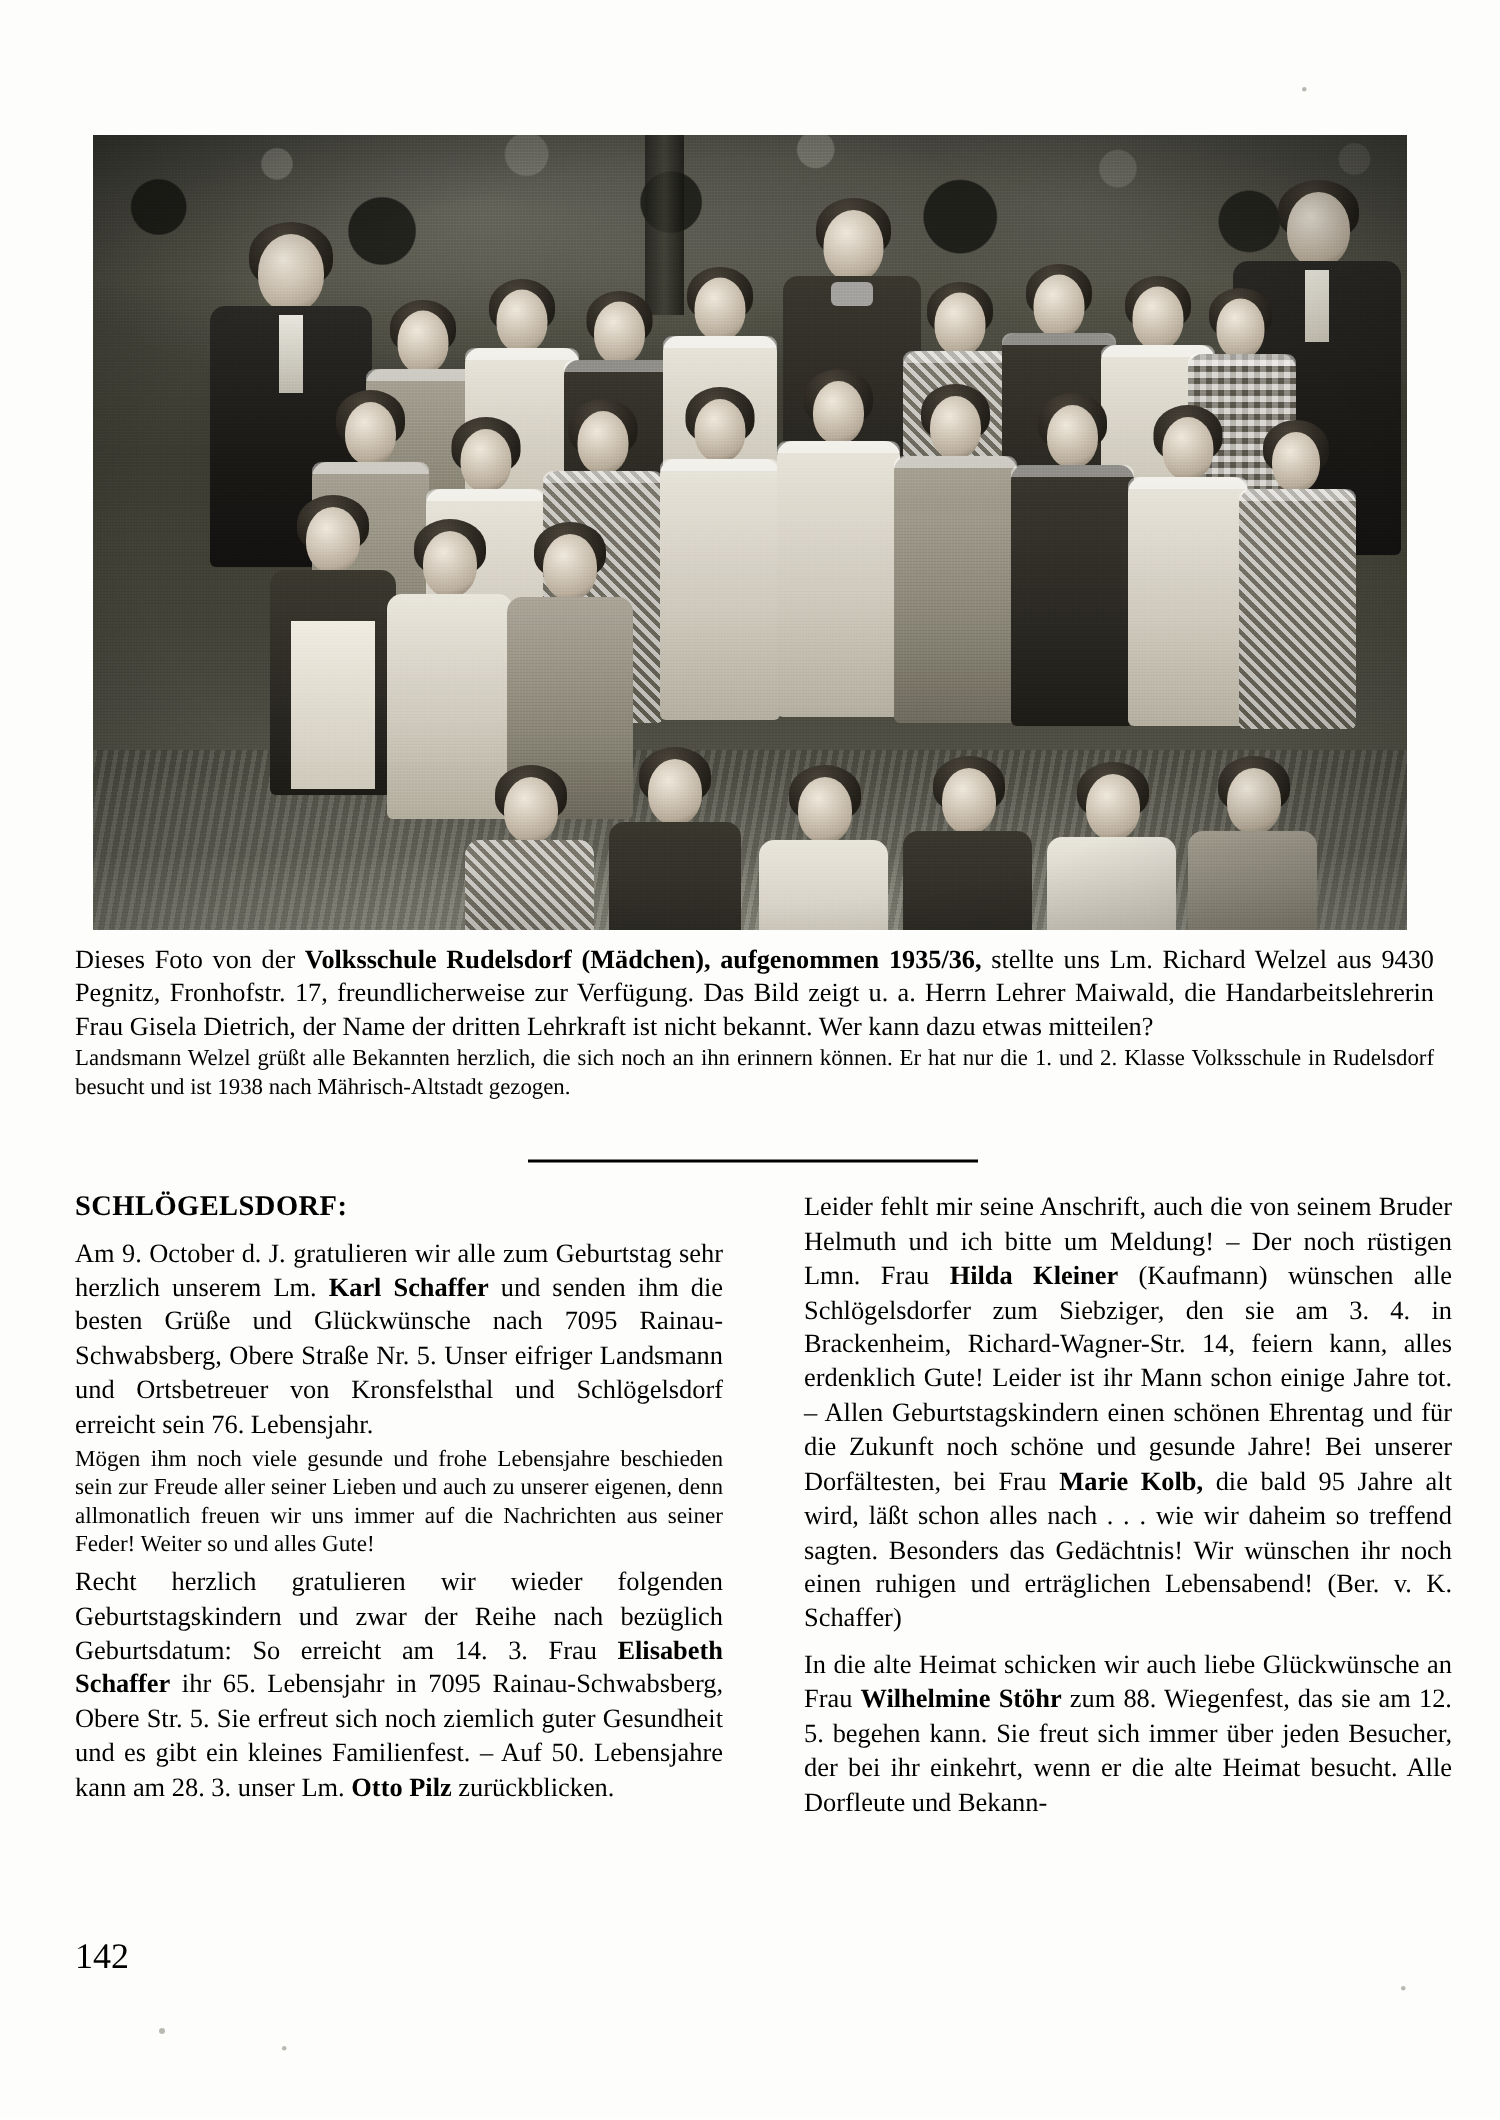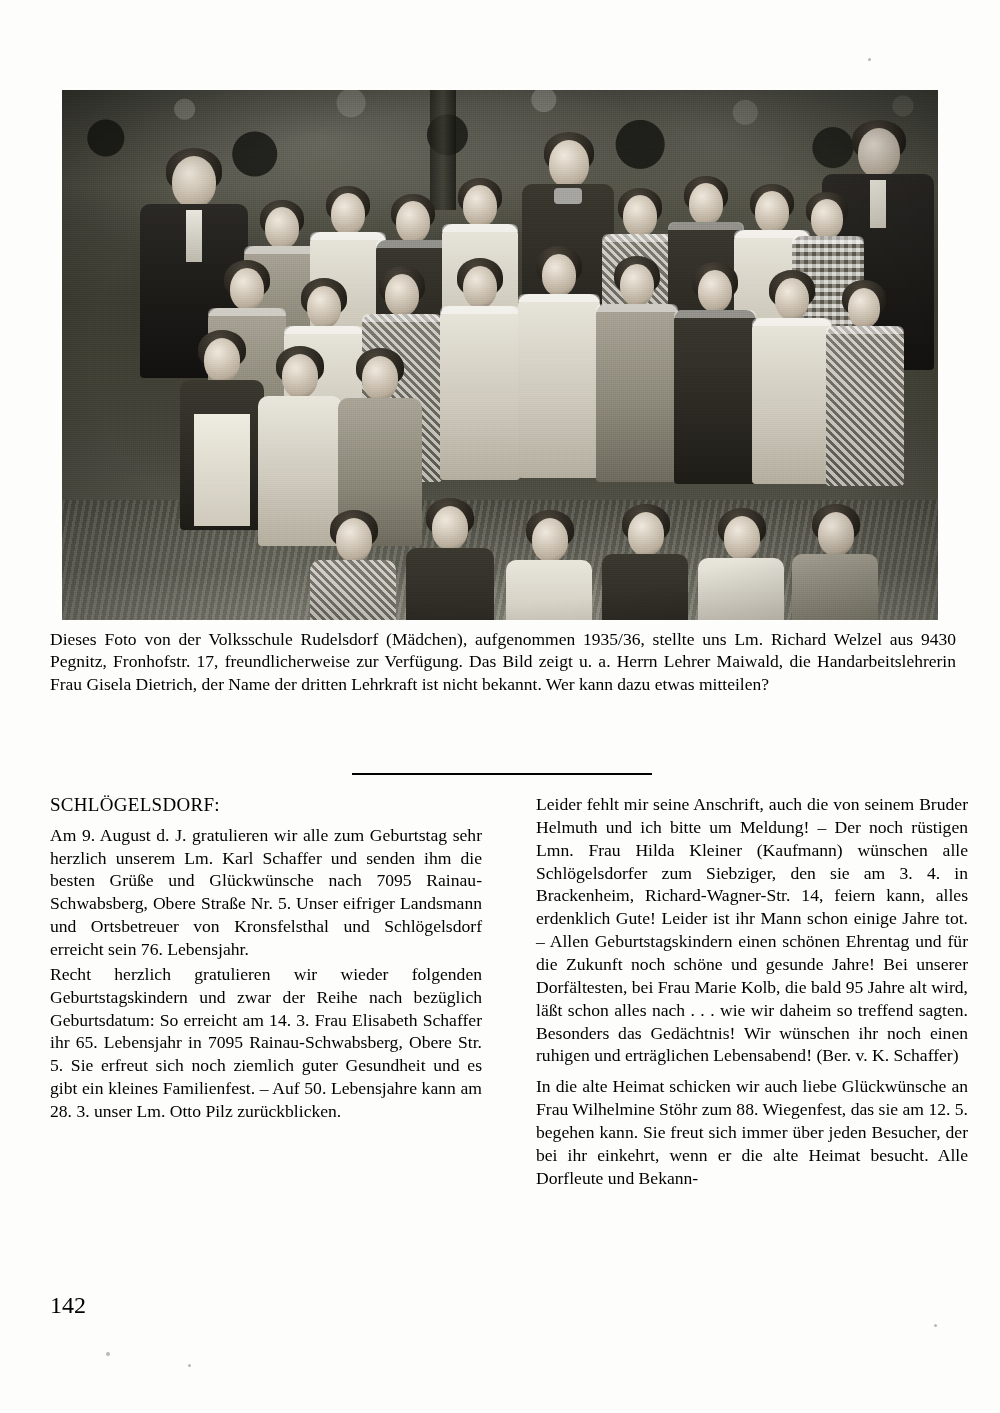--- a/index.html
+++ b/index.html
@@ -142,21 +142,21 @@
     font-size: 17.5px;
     line-height: 1.28;
     text-align: justify;
   }
   .caption .small {
     font-size: 15.2px;
     line-height: 1.26;
     display: block;
     margin-top: 1px;
   }
-  b { font-weight: 400; }
+  b { font-weight: 700; }
 
   .rule {
     position: absolute;
     left: 352px;
     top: 773px;
     width: 300px;
     height: 2px;
     background: #000;
   }
 
@@ -169,21 +169,21 @@
     line-height: 1.30;
     text-align: justify;
     text-justify: inter-word;
     hyphens: manual;
   }
   .col-left  { left: 50px; }
   .col-right { left: 536px; }
 
   .section-title {
     font-size: 19px;
-    font-weight: 400;
+    font-weight: 700;
     letter-spacing: 0.3px;
     margin-bottom: 6px;
   }
   .p { margin: 0 0 2px 0; }
   .p-small {
     font-size: 15.4px;
     line-height: 1.235;
     margin: 2px 0 4px 0;
     text-align: justify;
   }
@@ -398,29 +398,31 @@
       <div class="head" style="left:26px; top:8px; width:36px; height:44px;"></div>
       <div class="body dress-mid" style="left:0; top:50px; width:86px; height:124px; border-radius:10px 10px 18px 18px;"></div>
     </div>
 
     <div class="photo-grain"></div>
     <div class="photo-vignette"></div>
   </div>
 
   <div class="caption">
     <span>Dieses Foto von der </span><b>Volksschule Rudelsdorf (Mädchen), aufgenommen 1935/36,</b><span> stellte uns Lm. Richard Welzel aus 9430 Pegnitz, Fronhofstr. 17, freundlicherweise zur Verfügung. Das Bild zeigt u. a. Herrn Lehrer Maiwald, die Handarbeitslehrerin Frau Gisela Dietrich, der Name der dritten Lehrkraft ist nicht bekannt. Wer kann dazu etwas mitteilen?</span>
+    <span class="small">Landsmann Welzel grüßt alle Bekannten herzlich, die sich noch an ihn erinnern können. Er hat nur die 1. und 2. Klasse Volksschule in Rudelsdorf besucht und ist 1938 nach Mährisch-Altstadt gezogen.</span>
   </div>
 
   <div class="rule"></div>
 
   <div class="col col-left">
     <div class="section-title">SCHLÖGELSDORF:</div>
 
-    <p class="p"><span>Am 9. August d. J. gratulieren wir alle zum Geburtstag sehr herzlich unserem Lm. </span><b>Karl Schaffer</b><span> und senden ihm die besten Grüße und Glückwünsche nach 7095 Rainau-Schwabsberg, Obere Straße Nr. 5. Unser eifriger Landsmann und Ortsbetreuer von Kronsfelsthal und Schlögelsdorf erreicht sein 76. Lebensjahr.</span></p>
-
+    <p class="p"><span>Am 9. October d. J. gratulieren wir alle zum Geburtstag sehr herzlich unserem Lm. </span><b>Karl Schaffer</b><span> und senden ihm die besten Grüße und Glückwünsche nach 7095 Rainau-Schwabsberg, Obere Straße Nr. 5. Unser eifriger Landsmann und Ortsbetreuer von Kronsfelsthal und Schlögelsdorf erreicht sein 76. Lebensjahr.</span></p>
+
+    <p class="p-small">Mögen ihm noch viele gesunde und frohe Lebensjahre beschieden sein zur Freude aller seiner Lieben und auch zu unserer eigenen, denn allmonatlich freuen wir uns immer auf die Nachrichten aus seiner Feder! Weiter so und alles Gute!</p>
 
     <p class="p"><span>Recht herzlich gratulieren wir wieder folgenden Geburtstagskindern und zwar der Reihe nach bezüglich Geburtsdatum: So erreicht am 14. 3. Frau </span><b>Elisabeth Schaffer</b><span> ihr 65. Lebensjahr in 7095 Rainau-Schwabsberg, Obere Str. 5. Sie erfreut sich noch ziemlich guter Gesundheit und es gibt ein kleines Familienfest. – Auf 50. Lebensjahre kann am 28. 3. unser Lm. </span><b>Otto Pilz</b><span> zurückblicken.</span></p>
   </div>
 
   <div class="col col-right">
     <p class="p"><span>Leider fehlt mir seine Anschrift, auch die von seinem Bruder Helmuth und ich bitte um Meldung! – Der noch rüstigen Lmn. Frau </span><b>Hilda Kleiner</b><span> (Kaufmann) wünschen alle Schlögelsdorfer zum Siebziger, den sie am 3. 4. in Brackenheim, Richard-Wagner-Str. 14, feiern kann, alles erdenklich Gute! Leider ist ihr Mann schon einige Jahre tot. – Allen Geburtstagskindern einen schönen Ehrentag und für die Zukunft noch schöne und gesunde Jahre! Bei unserer Dorfältesten, bei Frau </span><b>Marie Kolb,</b><span> die bald 95 Jahre alt wird, läßt schon alles nach . . . wie wir daheim so treffend sagten. Besonders das Gedächtnis! Wir wünschen ihr noch einen ruhigen und erträglichen Lebensabend! (Ber. v. K. Schaffer)</span></p>
 
     <div class="spacer-sm"></div>
 
     <p class="p"><span>In die alte Heimat schicken wir auch liebe Glückwünsche an Frau </span><b>Wilhelmine Stöhr</b><span> zum 88. Wiegenfest, das sie am 12. 5. begehen kann. Sie freut sich immer über jeden Besucher, der bei ihr einkehrt, wenn er die alte Heimat besucht. Alle Dorfleute und Bekann-</span></p>

